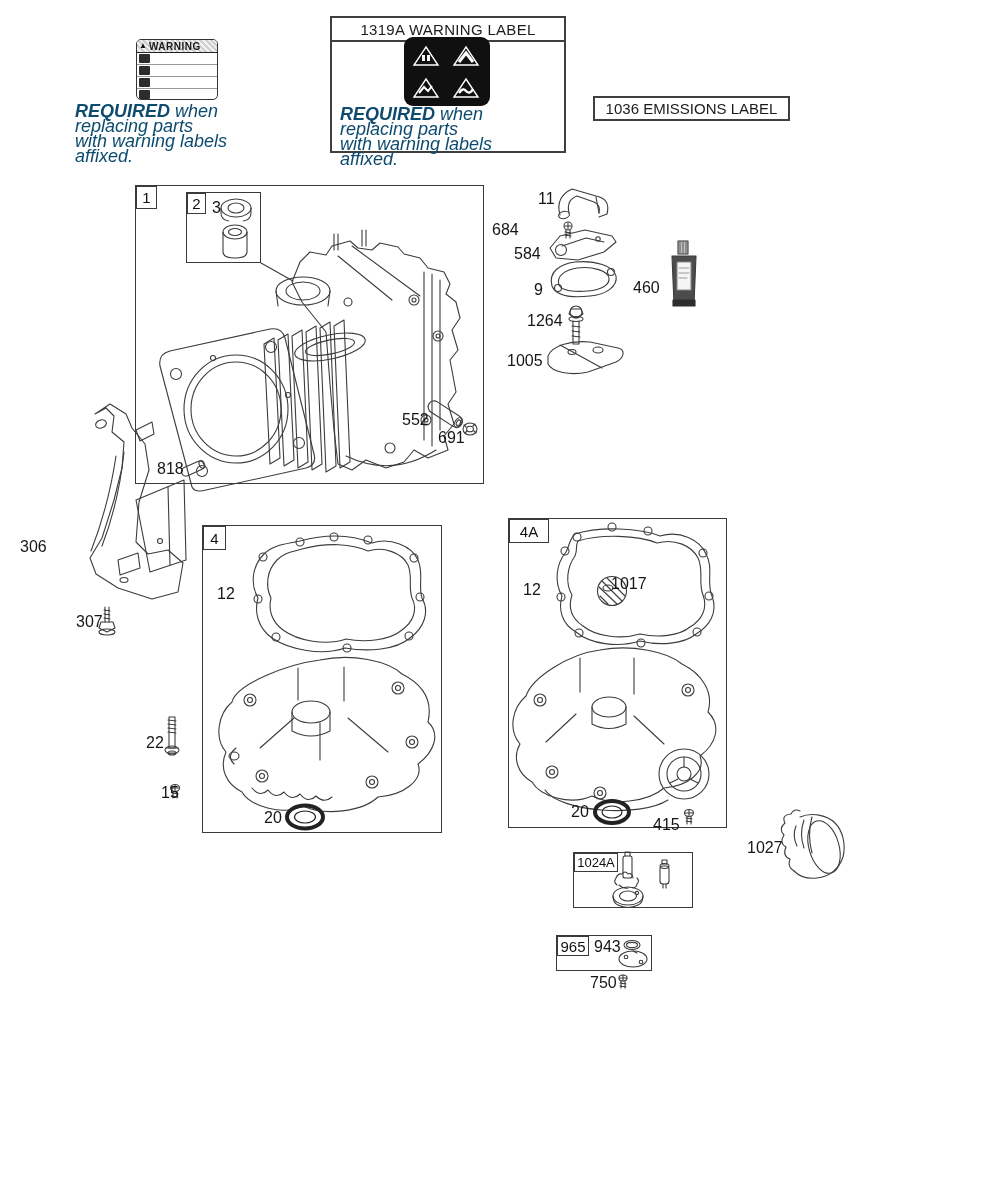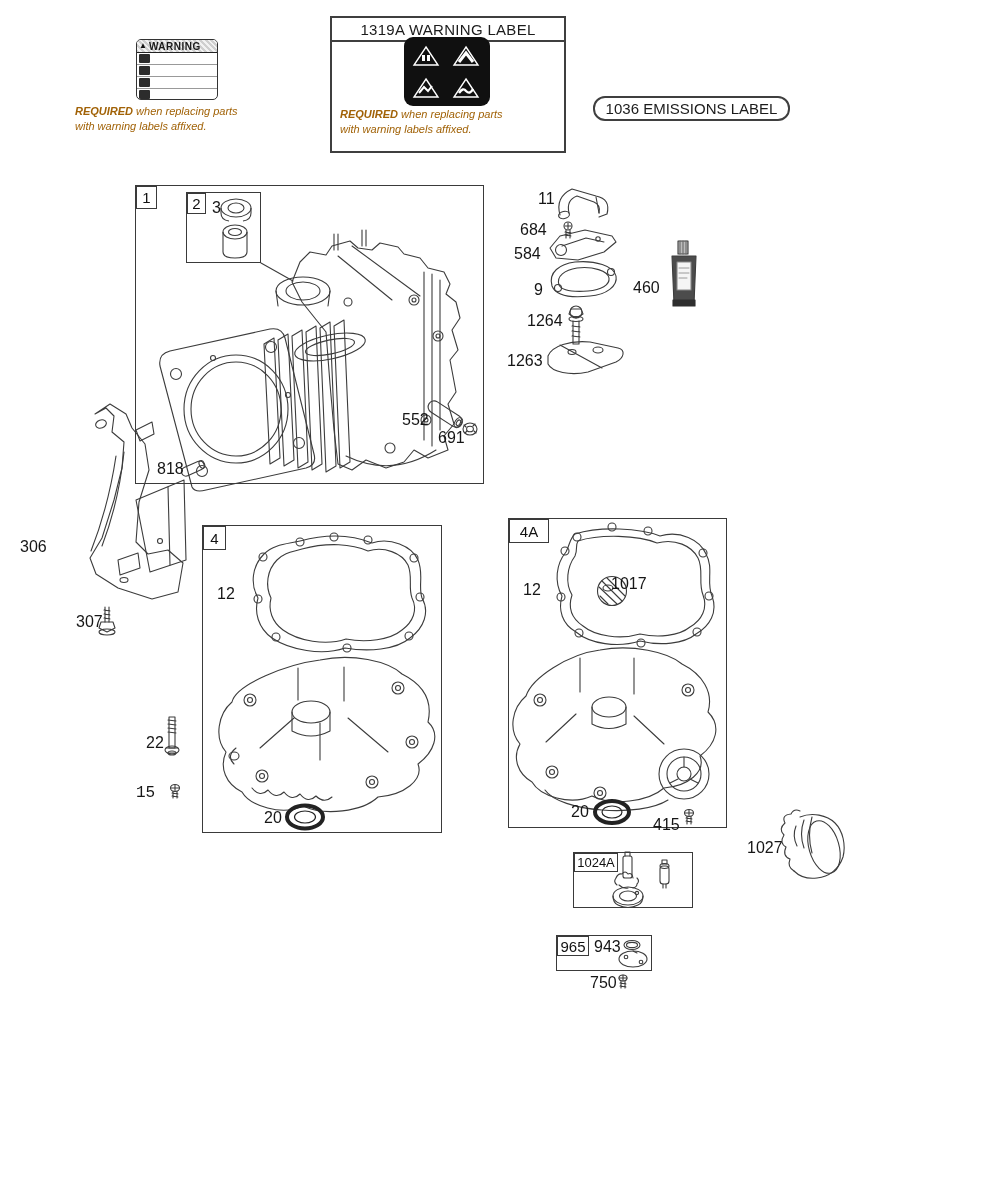--- a/index.html
+++ b/index.html
@@ -2,21 +2,21 @@
 <html><head>
 <meta charset="utf-8">
 <style>
   html,body{margin:0;padding:0;background:#fff;}
   .page{position:relative;width:1005px;height:1200px;background:#fff;overflow:hidden;
         font-family:"Liberation Sans", sans-serif;color:#1b1b1b;}
   svg.art{position:absolute;left:0;top:0;pointer-events:none;}
   .infobox{position:absolute;border:2px solid #3f3f3f;background:#fff;box-sizing:border-box;}
   .infobox .hd{border-bottom:2px solid #3f3f3f;text-align:center;font-size:15px;
                padding:3px 0 2px 0;letter-spacing:.3px;}
-  .req{position:absolute;font-style:italic;font-size:11px;line-height:15px;color:#a16207;}
+  .req{position:absolute;font-style:italic;font-size:18px;line-height:15px;color:#0c4a6e;}
   .req b{font-weight:bold;}
   .partbox{position:absolute;border:1.6px solid #3a3a3a;box-sizing:border-box;background:transparent;}
   .tag{position:absolute;border:1.6px solid #3a3a3a;background:#fff;box-sizing:border-box;
        display:flex;align-items:center;justify-content:center;font-size:15px;color:#111;}
   .co{position:absolute;font-size:16px;color:#161616;white-space:nowrap;}
   
   .wlabel{position:absolute;width:82px;height:61px;border:1.2px solid #333;border-radius:5px;
           background:#fff;box-sizing:border-box;overflow:hidden;}
   .wlabel .whd{height:12px;border-bottom:1.5px solid #222;display:flex;align-items:center;
           background:repeating-linear-gradient(45deg,#cfcfcf 0 2px,#f2f2f2 2px 4px);}
@@ -356,21 +356,21 @@
       <path d="M62,42 L74,60 L50,60 Z"></path>
       <path d="M55,56 Q59,50 62,54 Q66,58 69,52" stroke-width="2.4"></path>
     </svg>
   </div>
   <div class="req" style="left:340px;top:107px;width:215px;">
     <b>REQUIRED</b><span> when replacing parts</span><br>
     <span>with warning labels affixed.</span>
   </div>
 
 
-  <div class="infobox" style="left:593px;top:96px;width:197px;height:25px;display:flex;align-items:center;justify-content:center;border-radius:12px;">
+  <div class="infobox" style="left:593px;top:96px;width:197px;height:25px;display:flex;align-items:center;justify-content:center;">
     <span style="font-size:15px;">1036 EMISSIONS LABEL</span>
   </div>
 
   <div class="partbox" style="left:135px;top:185px;width:349px;height:299px;"></div>
   <div class="tag" style="left:136px;top:186px;width:21px;height:23px;">
       <span>1</span>
     </div>
 
   <div class="partbox" style="left:186px;top:192px;width:75px;height:71px;"></div>
   <div class="tag" style="left:187px;top:193px;width:19px;height:21px;">
@@ -401,34 +401,34 @@
       <span>1024A</span>
     </div>
 
   <div class="partbox" style="left:556px;top:935px;width:96px;height:36px;"></div>
   <div class="tag" style="left:557px;top:936px;width:32px;height:20px;">
       <span>965</span>
     </div>
 
   <span class="co" style="left:212px;top:199px;">3</span>
   <span class="co" style="left:538px;top:190px;">11</span>
-  <span class="co" style="left:520px;top:221px;text-align:right;">684</span>
+  <span class="co" style="left:492px;top:221px;text-align:right;">684</span>
   <span class="co" style="left:514px;top:245px;">584</span>
   <span class="co" style="left:534px;top:281px;">9</span>
   <span class="co" style="left:633px;top:279px;">460</span>
   <span class="co" style="left:527px;top:312px;">1264</span>
-  <span class="co" style="left:507px;top:352px;">1263</span>
+  <span class="co" style="left:507px;top:352px;">1005</span>
   <span class="co" style="left:402px;top:411px;">552</span>
   <span class="co" style="left:438px;top:429px;">691</span>
   <span class="co" style="left:157px;top:460px;">818</span>
   <span class="co" style="left:20px;top:538px;">306</span>
   <span class="co" style="left:76px;top:613px;">307</span>
   <span class="co" style="left:217px;top:585px;">12</span>
   <span class="co" style="left:146px;top:734px;">22</span>
-  <span class="co" style="left:136px;top:784px;font-family:Liberation Mono, monospace;">15</span>
+  <span class="co" style="left:161px;top:784px;">15</span>
   <span class="co" style="left:264px;top:809px;">20</span>
   <span class="co" style="left:523px;top:581px;">12</span>
   <span class="co" style="left:565px;top:575px;margin-left:46px;">1017</span>
   <span class="co" style="left:571px;top:803px;">20</span>
   <span class="co" style="left:653px;top:808px;margin-top:8px;">415</span>
   <span class="co" style="left:747px;top:839px;">1027</span>
   <span class="co" style="left:594px;top:938px;">943</span>
   <span class="co" style="left:590px;top:974px;">750</span>
 
 </div>

